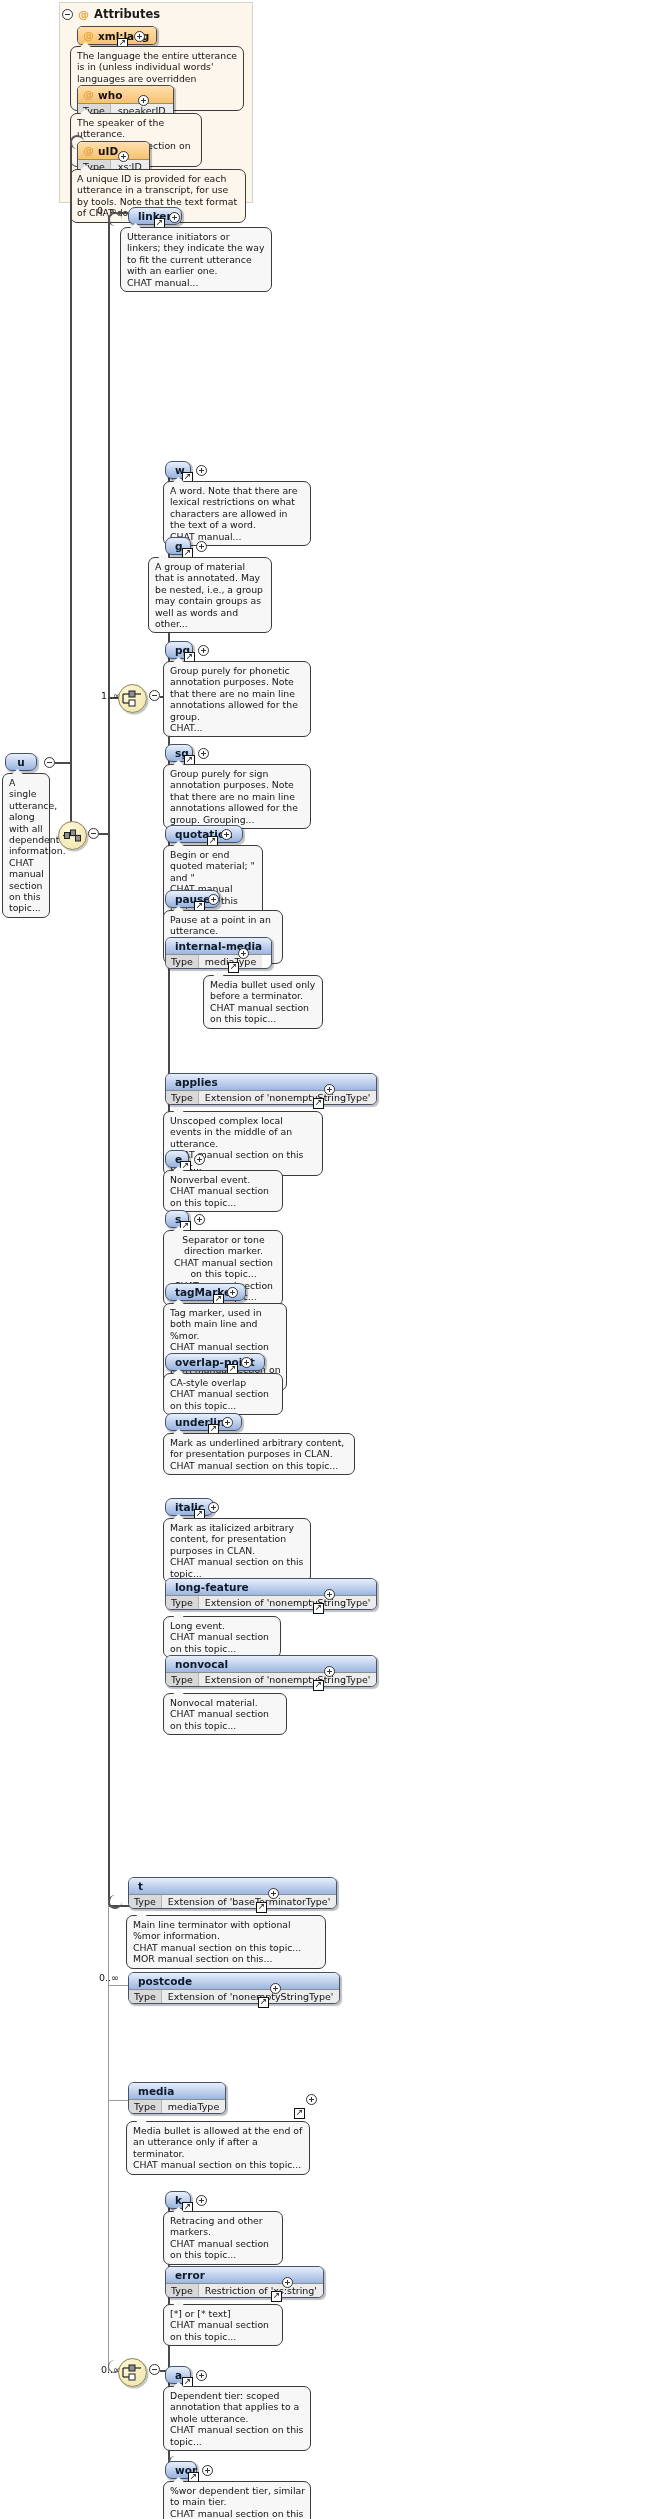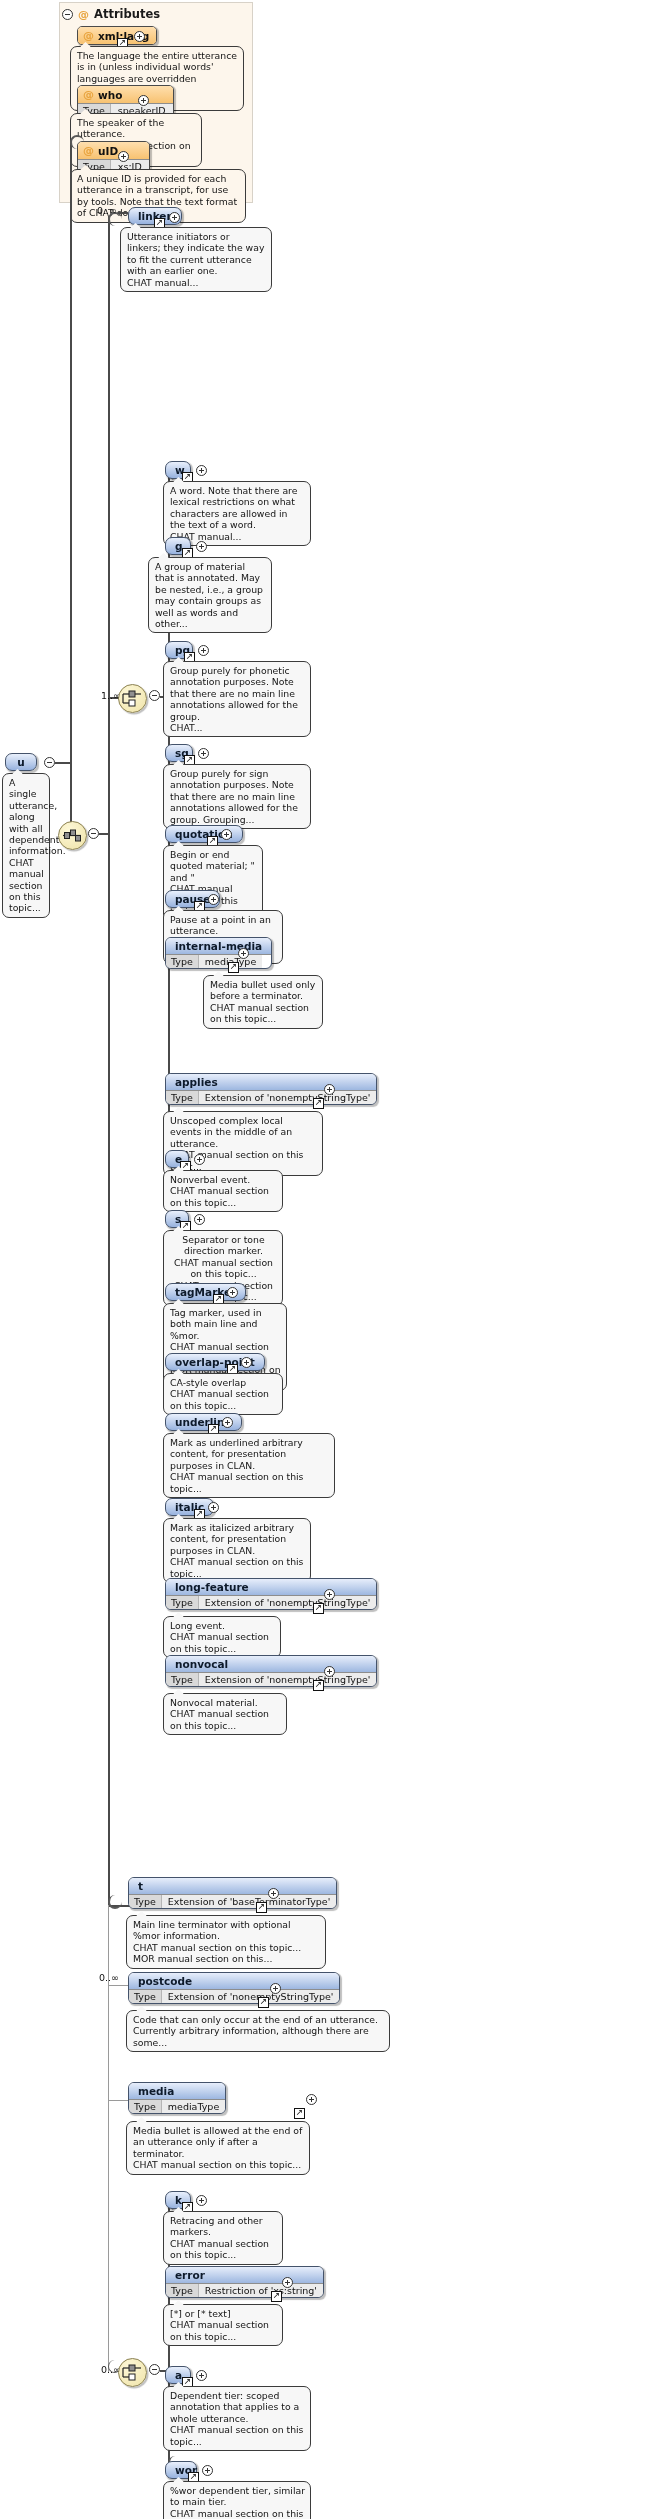--- a/index.html
+++ b/index.html
@@ -282,21 +282,21 @@
   <div class="pill" style="left:165px;top:1353px;">overlap-point</div>
   <div class="arrw" style="left:227px;top:1364px;"><span>↗</span></div>
   <div class="exp plus" style="left:241px;top:1357px;"></div>
   <div class="doc" style="left: 163px; top: 1373px; width: 120px; white-space: pre-wrap;">CA-style overlap
 CHAT manual section on this topic...</div>
 
   <div class="ln h thick" style="left:168px;top:1418px;width:12px;height:2px;"></div>
   <div class="pill" style="left:165px;top:1413px;">underline</div>
   <div class="arrw" style="left:208px;top:1424px;"><span>↗</span></div>
   <div class="exp plus" style="left:222px;top:1417px;"></div>
-  <div class="doc" style="left: 163px; top: 1433px; width: 172px; white-space: pre-wrap;">Mark as underlined arbitrary content, for presentation purposes in CLAN.
+  <div class="doc" style="left: 163px; top: 1433px; width: 192px; white-space: pre-wrap;">Mark as underlined arbitrary content, for presentation purposes in CLAN.
 CHAT manual section on this topic...</div>
 
   <div class="ln h thick" style="left:168px;top:1503px;width:12px;height:2px;"></div>
   <div class="pill" style="left:165px;top:1498px;">italic</div>
   <div class="arrw" style="left:194px;top:1509px;"><span>↗</span></div>
   <div class="exp plus" style="left:208px;top:1502px;"></div>
   <div class="doc" style="left: 163px; top: 1518px; width: 148px; white-space: pre-wrap;">Mark as italicized arbitrary content, for presentation purposes in CLAN.
 CHAT manual section on this topic...</div>
 
   <div class="ln h thick" style="left:168px;top:1595px;width:12px;height:2px;"></div>
@@ -349,21 +349,20 @@
   <div class="card" style="left:99px;top:1972px;">0..∞</div>
   <div class="elbox" style="left:128px;top:1972px;">
     <div class="ehead">postcode</div>
     <div class="erow">
       <span class="k">Type</span>
       <span class="v">Extension of 'nonemptyStringType'</span>
     </div>
   </div>
   <div class="arrw" style="left:258px;top:1997px;"><span>↗</span></div>
   <div class="exp plus" style="left:270px;top:1983px;"></div>
-  <div class="doc" style="left: 126px; top: 2010px; width: 264px; white-space: pre-wrap;">Code that can only occur at the end of an utterance. Currently arbitrary information, although there are some...</div>
 
   <div class="ln h thin" style="left:108px;top:2100px;width:22px;height:1px;"></div>
   <div class="elbox" style="left:128px;top:2082px;">
     <div class="ehead">media</div>
     <div class="erow">
       <span class="k">Type</span>
       <span class="v">mediaType</span>
     </div>
   </div>
   <div class="arrw" style="left:294px;top:2108px;"><span>↗</span></div>

